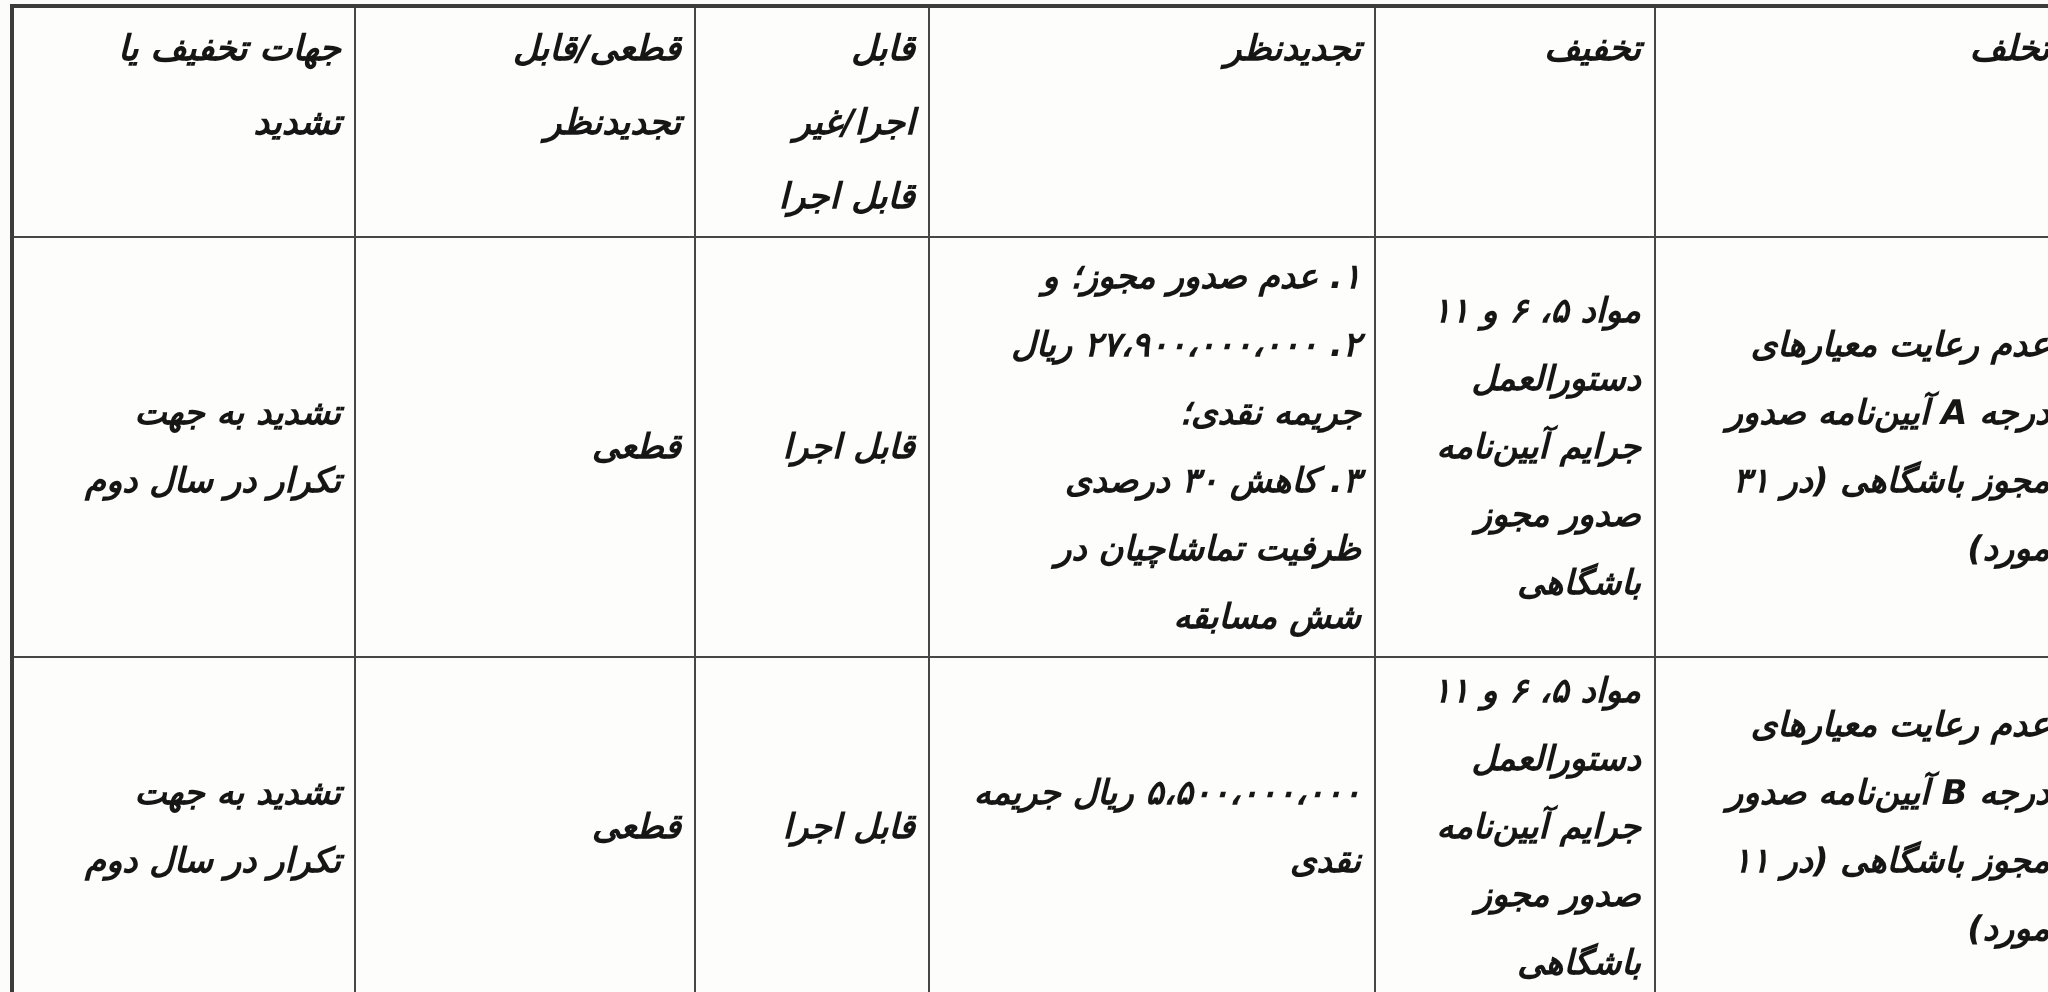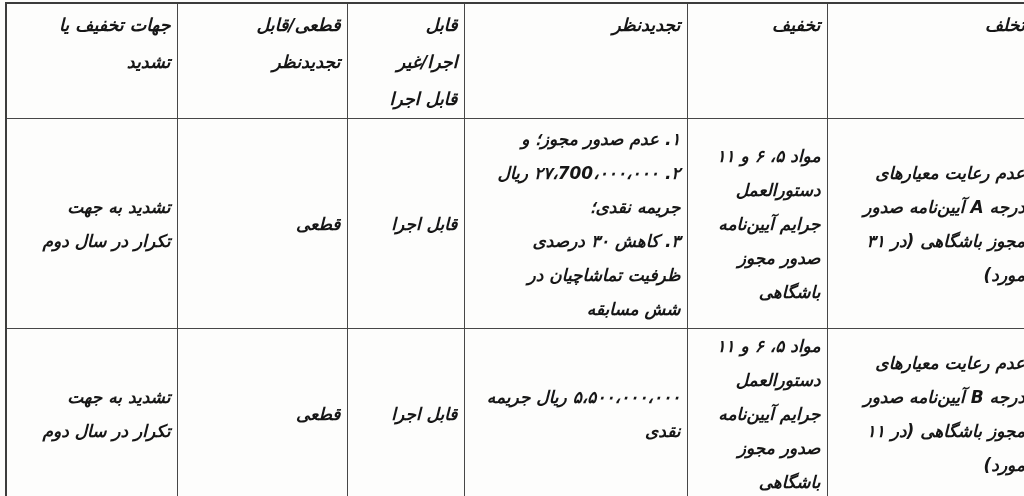--- a/index.html
+++ b/index.html
@@ -91,21 +91,21 @@
         <td>عدم رعایت معیارهای
 درجه A آیین‌نامه صدور
 مجوز باشگاهی (در ۳۱
 مورد)</td>
         <td>مواد ۵، ۶ و ۱۱
 دستورالعمل
 جرایم آیین‌نامه
 صدور مجوز
 باشگاهی</td>
         <td>۱. عدم صدور مجوز؛ و
-۲. ۲۷،700،۰۰۰،۰۰۰ ریال
+۲. ۲۷،۹۰۰،۰۰۰،۰۰۰ ریال
 جریمه نقدی؛
 ۳. کاهش ۳۰ درصدی
 ظرفیت تماشاچیان در
 شش مسابقه</td>
         <td>قابل اجرا</td>
         <td>قطعی</td>
         <td>تشدید به جهت
 تکرار در سال دوم</td>
       </tr>
       <tr class="row-2">

